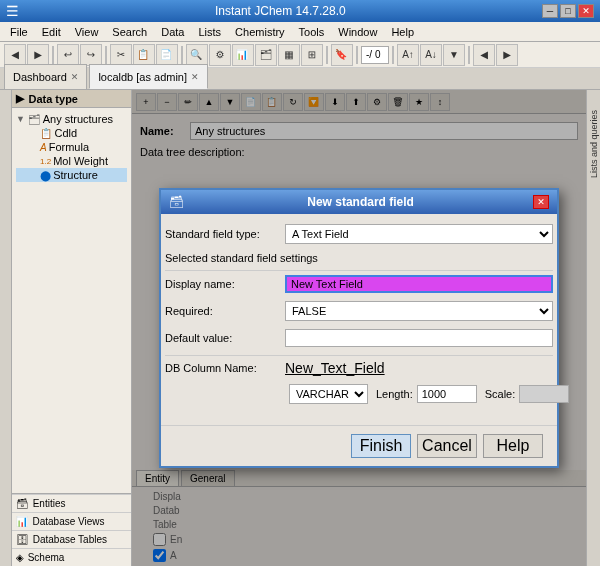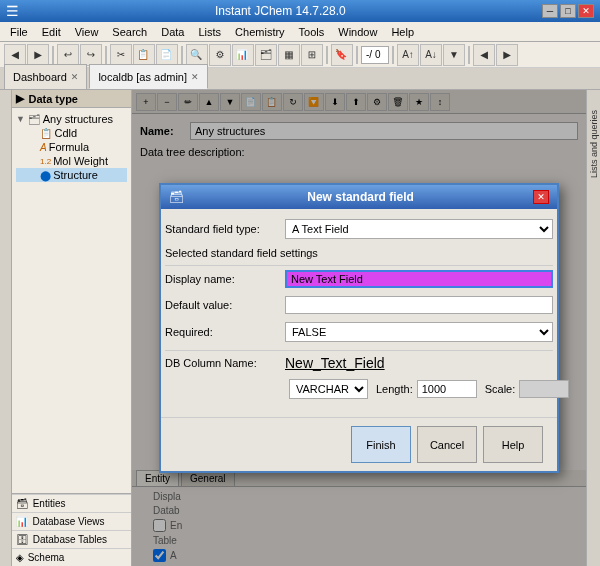--- a/index.html
+++ b/index.html
@@ -440,24 +440,24 @@
 
     .modal-footer {
       display: flex;
       justify-content: flex-end;
       gap: 6px;
       padding: 8px 14px;
       border-top: 1px solid #ccc;
     }
     .footer-btn {
       min-width: 60px;
-      height: 37px;
+      height: 24px;
       background: #e0dcd4;
       border: 1px solid #999;
-      font-size: 11px;
+      font-size: 16px;
       cursor: pointer;
       padding: 0 0;
       display: flex;
       align-items: center;
       justify-content: center;
     }
     .footer-btn.primary {
       background: #d0e0f0;
       border-color: #6090c0;
     }
@@ -656,26 +656,26 @@
       </div>
     </div>
 
     <div style="padding:4px 21px; font-size:10px; color:#666;">
       <div style="margin-bottom:3px;">
         <span>Displa</span>
       </div>
       <div style="margin-bottom:3px;">
         <span>Datab</span>
       </div>
+      <div style="margin-bottom:3px;">
+        <span>Table</span>
+      </div>
       <div style="display:flex;align-items:center;gap:4px;margin-bottom:3px;">
         <input type="checkbox" style="">
         <span>En</span>
-      </div>
-      <div style="margin-bottom:3px;">
-        <span>Table</span>
       </div>
       <div style="display:flex;align-items:center;gap:4px;">
         <input type="checkbox" checked="" style="">
         <span>A</span>
       </div>
     </div>
 
     <div class="modal-overlay">
       <div class="modal">
 
@@ -699,30 +699,30 @@
           <div class="modal-section-title">Selected standard field settings</div>
 
           <div class="divider-row"></div>
 
           <div class="modal-field-row">
             <span class="modal-field-label">Display name:</span>
             <input class="modal-text-input" type="text" value="New Text Field" style="">
           </div>
 
           <div class="modal-field-row">
-            <span class="modal-field-label">Default value:</span>
-            <input class="modal-text-input-normal" type="text" value="" style="">
-          </div>
-
-          <div class="modal-field-row">
             <span class="modal-field-label">Required:</span>
             <select class="modal-required-select">
               <option>FALSE</option>
               <option>TRUE</option>
             </select>
+          </div>
+
+          <div class="modal-field-row">
+            <span class="modal-field-label">Default value:</span>
+            <input class="modal-text-input-normal" type="text" value="" style="">
           </div>
 
           <div class="divider-row"></div>
 
           <div class="modal-field-row">
             <span class="modal-field-label">DB Column Name:</span>
             <span class="modal-field-value">New_Text_Field</span>
           </div>
 
           <div class="db-col-row">

